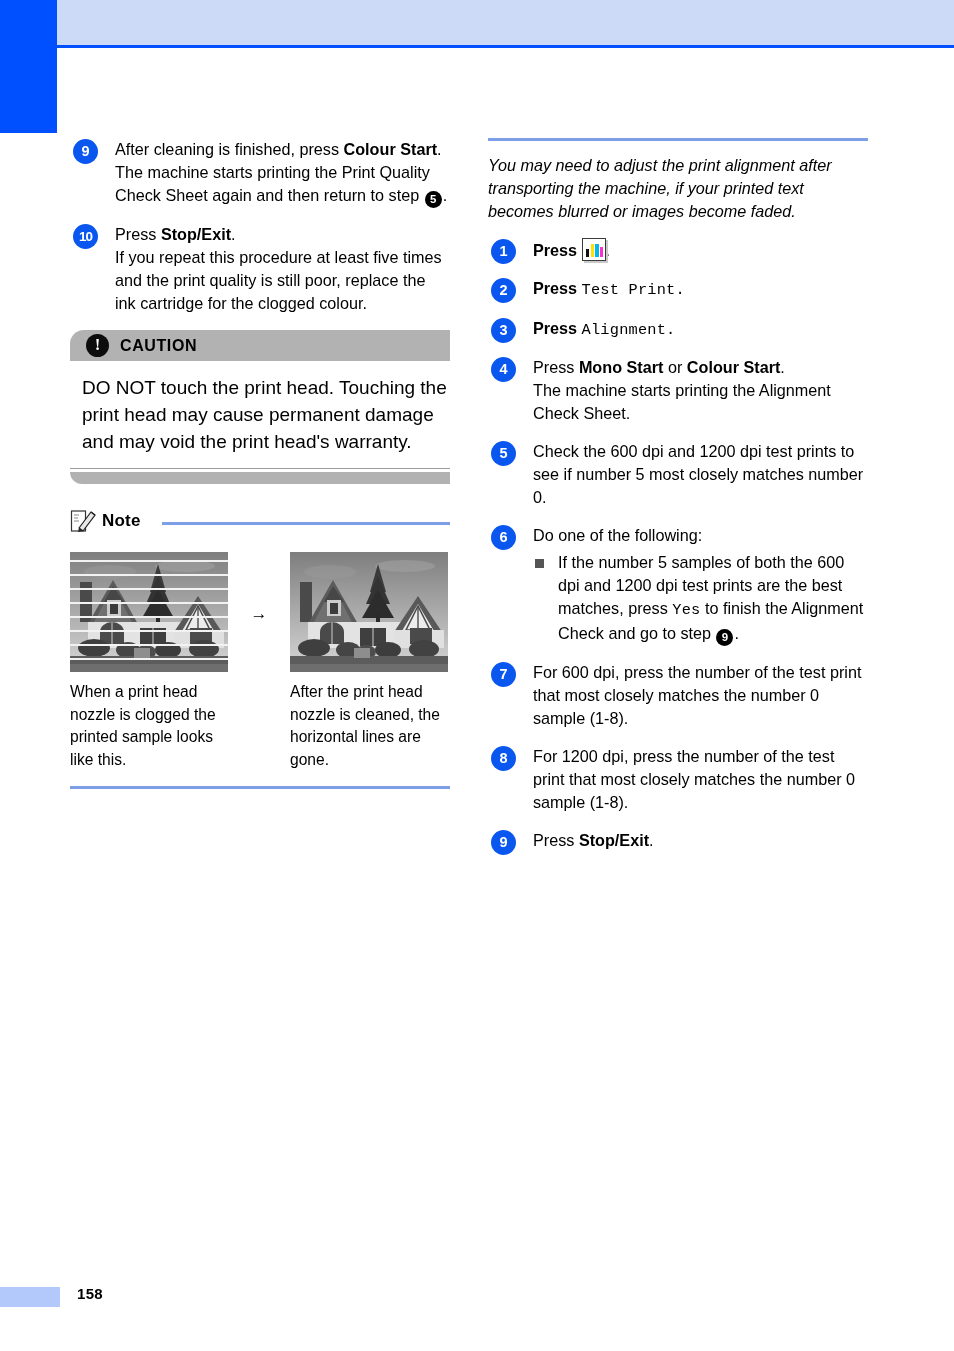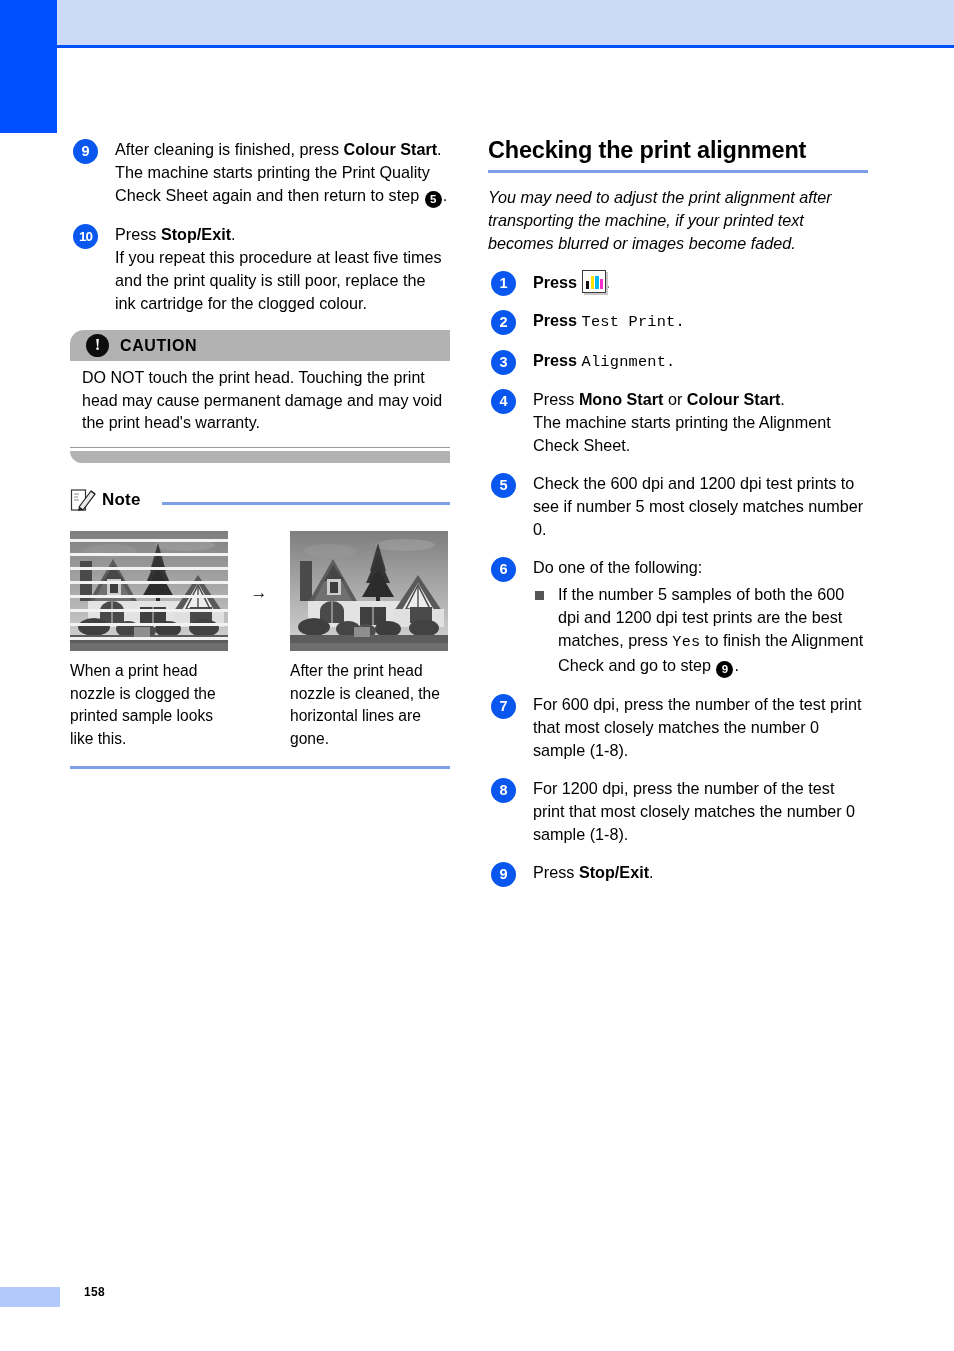--- a/index.html
+++ b/index.html
@@ -46,23 +46,23 @@
   .footer-tab {
     position: absolute;
     left: 0;
     top: 1287px;
     width: 60px;
     height: 20px;
     background: #b3c9fb;
   }
   .page-number {
     position: absolute;
-    left: 84px;
+    left: 77px;
     top: 1285px;
-    font-size: 12px;
+    font-size: 15px;
     font-weight: bold;
     letter-spacing: .3px;
   }
 
   
   .col {
     position: absolute;
     top: 138px;
     width: 380px;
   }
@@ -202,23 +202,23 @@
     text-align: center;
     margin-right: 11px;
     font-family: "Liberation Serif", serif;
   }
   .caution-label {
     font-size: 16px;
     font-weight: bold;
     letter-spacing: .6px;
   }
   .caution-body {
-    font-size: 16px;
+    font-size: 19px;
     line-height: 1.42;
-    padding: 6px 0 12px 12px;
+    padding: 14px 0 12px 12px;
   }
   .caution-hairline {
     height: 1px;
     background: #9b9b9b;
   }
   .caution-foot {
     height: 12px;
     background: #b2b2b2;
     border-bottom-left-radius: 14px;
     margin-top: 3px;
@@ -449,21 +449,20 @@
       </div>
 
     </div>
 
     <div class="note-foot-rule"></div>
   </div>
 </div>
 
 <div class="col col-right">
 
-  <h1 class="section-title">Checking the print alignment</h1>
   <div class="section-rule"></div>
 
   <p class="para">You may need to adjust the print alignment after transporting the machine, if your printed text becomes blurred or images become faded.</p>
 
   <div class="step">
     <div class="step-badge">1</div>
     <b>Press </b><span class="ink-icon"><i class="ink-k"></i><i class="ink-y"></i><i class="ink-c"></i><i class="ink-m"></i></span><span>.</span>
   </div>
 
   <div class="step">

